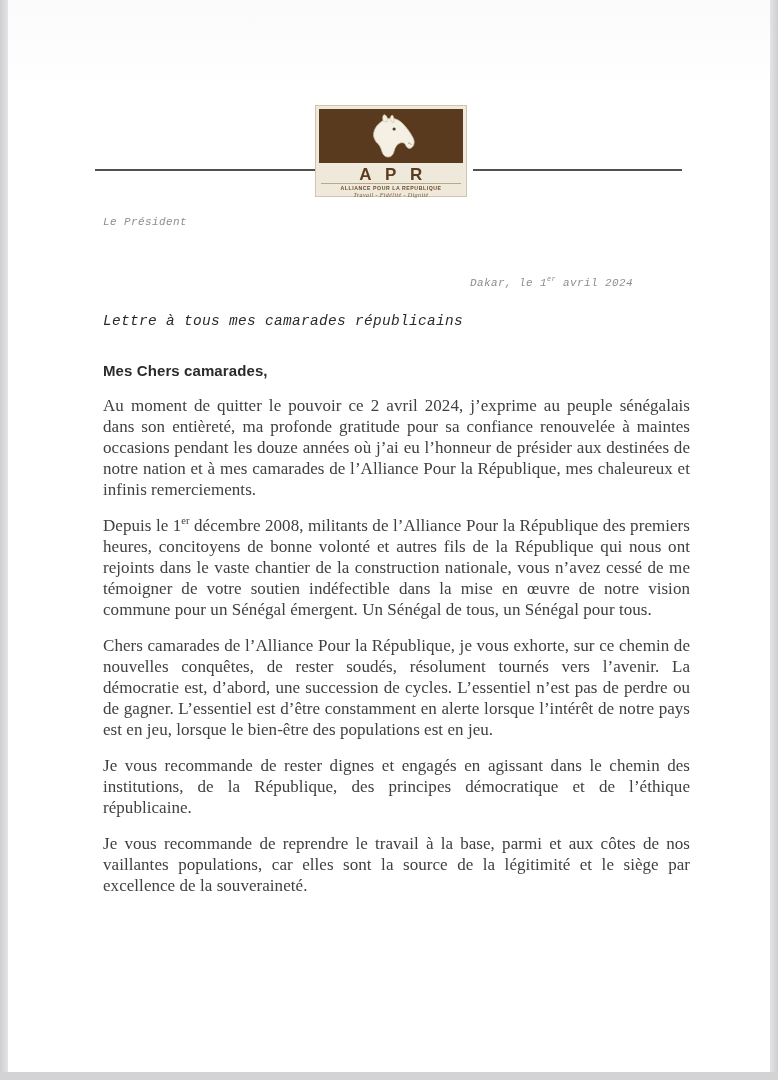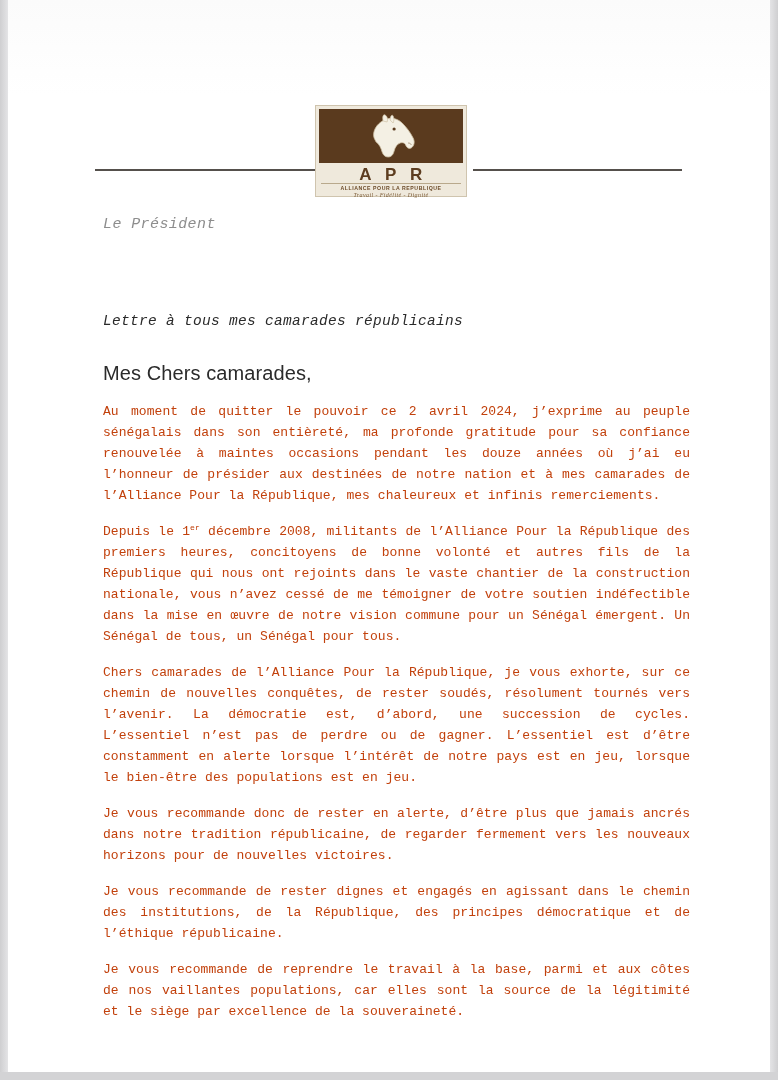--- a/index.html
+++ b/index.html
@@ -134,21 +134,21 @@
     color: #7a5a36;
     margin-top: 1px;
   }
 
   
   .typed {
     position: absolute;
     font-family: "Liberation Mono", "DejaVu Sans Mono", monospace;
     font-style: italic;
     color: #8d8d8d;
-    font-size: 15px;
+    font-size: 11px;
     letter-spacing: 0.4px;
     white-space: nowrap;
   }
   .role-line  { left: 95px;  top: 216px; }
   .place-date { left: 462px; top: 277px; }
   .subject-line {
     position: absolute;
     left: 95px;
     top: 313px;
     font-family: "Liberation Mono", "DejaVu Sans Mono", monospace;
@@ -167,31 +167,31 @@
 
   
   .body-block {
     position: absolute;
     left: 95px;
     top: 362px;
     width: 587px;
   }
   .salutation {
     font-family: "Liberation Sans", sans-serif;
-    font-weight: normal;
-    font-size: 20px;
+    font-weight: bold;
+    font-size: 15px;
     color: #2b2b2b;
     margin: 0 0 16px 0;
     letter-spacing: 0.1px;
   }
   .para {
-    font-family: Liberation Mono, monospace;
-    font-size: 13px;
+    font-family: Liberation Serif, serif;
+    font-size: 17px;
     line-height: 21px;
-    color: #c2410c;
+    color: #404040;
     text-align: justify;
     margin: 0 0 15px 0;
     letter-spacing: 0.05px;
     -webkit-hyphens: none;
     hyphens: none;
   }
   .para:last-child { margin-bottom: 16px; }
   .para sup {
     font-size: 0.62em;
     vertical-align: super;
@@ -232,35 +232,35 @@
         </div>
 
         <div class="logo-sub">ALLIANCE POUR LA REPUBLIQUE</div>
 
         <div class="logo-motto">Travail - Fidélité - Dignité</div>
       </div>
     </div>
 
     <div class="typed role-line">Le Président</div>
 
+    <div class="typed place-date"><span>Dakar, le 1</span><sup>er</sup><span> avril 2024</span></div>
 
     <div class="subject-line">Lettre à tous mes camarades républicains</div>
 
     <div class="body-block">
 
       <p class="salutation">Mes Chers camarades,</p>
 
       <p class="para">Au moment de quitter le pouvoir ce 2 avril 2024, j’exprime au peuple sénégalais dans son entièreté, ma profonde gratitude pour sa confiance renouvelée à maintes occasions pendant les douze années où j’ai eu l’honneur de présider aux destinées de notre nation et à mes camarades de l’Alliance Pour la République, mes chaleureux et infinis remerciements.</p>
 
       <p class="para"><span>Depuis le 1</span><sup>er</sup><span> décembre 2008, militants de l’Alliance Pour la République des premiers heures, concitoyens de bonne volonté et autres fils de la République qui nous ont rejoints dans le vaste chantier de la construction nationale, vous n’avez cessé de me témoigner de votre soutien indéfectible dans la mise en œuvre de notre vision commune pour un Sénégal émergent. Un Sénégal de tous, un Sénégal pour tous.</span></p>
 
 
       <p class="para">Chers camarades de l’Alliance Pour la République, je vous exhorte, sur ce chemin de nouvelles conquêtes, de rester soudés, résolument tournés vers l’avenir. La démocratie est, d’abord, une succession de cycles. L’essentiel n’est pas de perdre ou de gagner. L’essentiel est d’être constamment en alerte lorsque l’intérêt de notre pays est en jeu, lorsque le bien-être des populations est en jeu.</p>
 
-      <p class="para">Je vous recommande donc de rester en alerte, d’être plus que jamais ancrés dans notre tradition républicaine, de regarder fermement vers les nouveaux horizons pour de nouvelles victoires.</p>
 
       <p class="para">Je vous recommande de rester dignes et engagés en agissant dans le chemin des institutions, de la République, des principes démocratique et de l’éthique républicaine.</p>
 
       <p class="para">Je vous recommande de reprendre le travail à la base, parmi et aux côtes de nos vaillantes populations, car elles sont la source de la légitimité et le siège par excellence de la souveraineté.</p>
     </div>
   </div>
 
   <div class="edge-strip left"></div>
   <div class="edge-strip right"></div>
   <div class="bottom-strip"></div>

